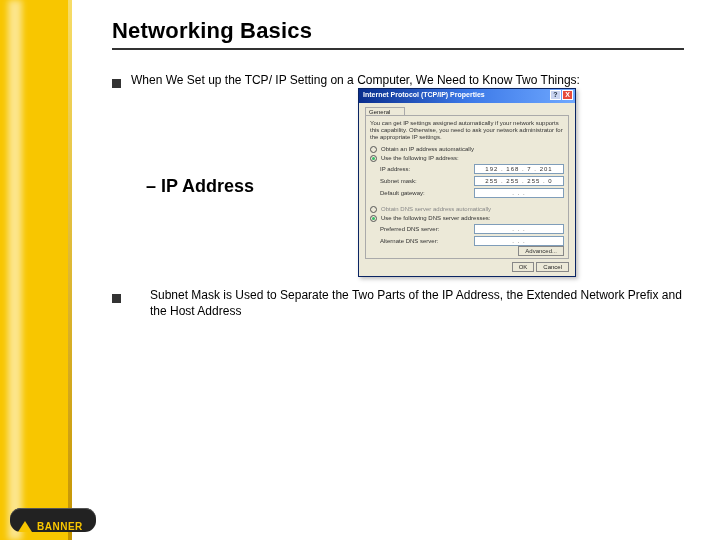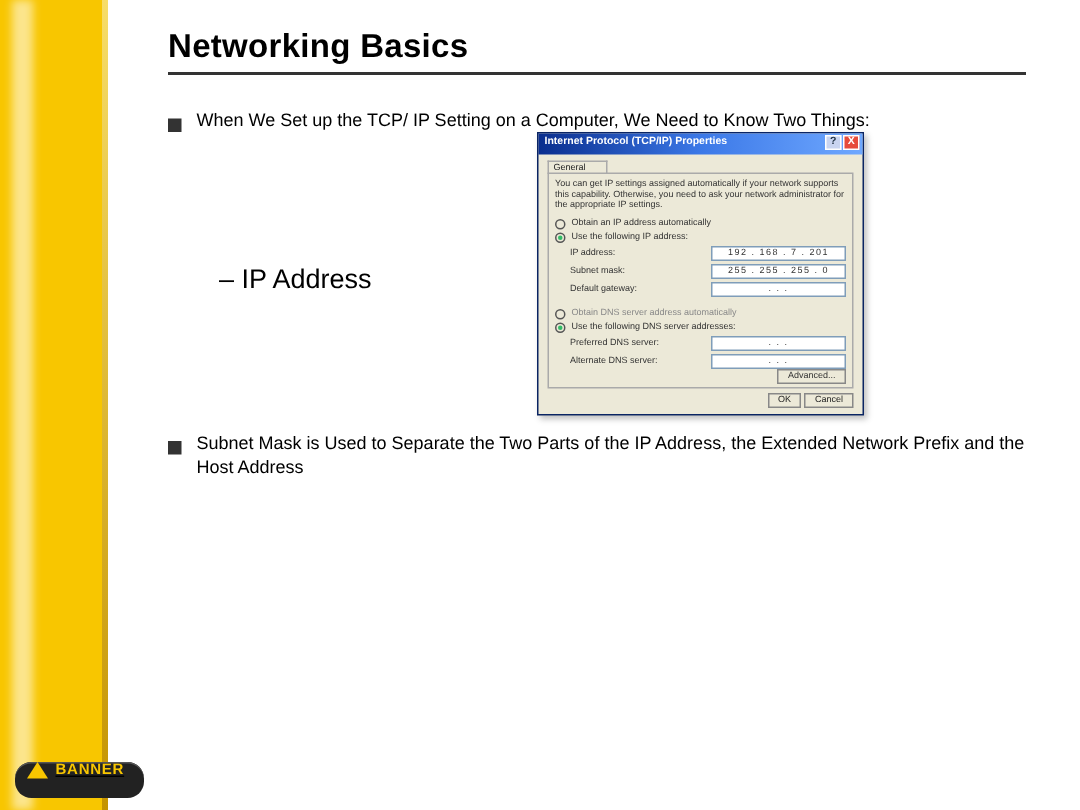--- a/index.html
+++ b/index.html
@@ -54,20 +54,21 @@
     width: 9px; height: 9px;
     background: #333;
     margin-top: 7px;
     margin-right: 10px;
     flex-shrink: 0;
   }
   .sub {
     margin-left: 34px;
     margin-top: 22px;
     font-size: 18px;
+    font-weight: bold;
   }
   .sub::before {
     content: "– ";
   }
   .sub2 { margin-top: 12px; }
   .spaced { margin-top: 40px; }
 
   
   .dialog {
     position: absolute;
@@ -141,24 +142,23 @@
   }
   .btnrow { text-align:right; margin-top:2px; }
   .disabled { color:#888; }
 
   .logo {
     position: absolute;
     left: 10px; bottom: 8px;
     width: 86px; height: 24px;
     background: #222;
     border-radius: 11px;
-    display: flex; align-items: flex-start; justify-content: flex-start;
+    display: flex; align-items: flex-end; justify-content: flex-start;
     padding-left: 8px;
     box-shadow: 0 1px 0 #555 inset;
-    text-decoration: underline;
   }
   .logo-tri {
     width: 0; height: 0;
     border-left: 7px solid transparent;
     border-right: 7px solid transparent;
     border-bottom: 11px solid #f8c600;
     margin-right: 5px;
   }
   .logo-text {
     color:#f8c600; font-weight:bold; font-size:10px; letter-spacing:.5px;
@@ -173,21 +173,21 @@
 <div class="content">
   <h1>Networking Basics</h1>
 
   <div class="bullet">
     <div class="sq"></div>
     <div>When We Set up the TCP/ IP Setting on a Computer, We Need to Know Two Things:</div>
   </div>
 
   <div class="sub" style="margin-top:88px;">IP Address</div>
 
-  <div class="bullet spaced" style="margin-top:90px;">
+  <div class="bullet spaced" style="margin-top:90px;gap:19px;">
     <div class="sq"></div>
     <div>Subnet Mask is Used to Separate the Two Parts of the IP Address, the Extended Network Prefix and the Host Address</div>
   </div>
 </div>
 
 <div class="dialog">
   <div class="dlg-title">
     <span>Internet Protocol (TCP/IP) Properties</span>
     <div class="dlg-help">?</div>
     <div class="dlg-close">X</div>

